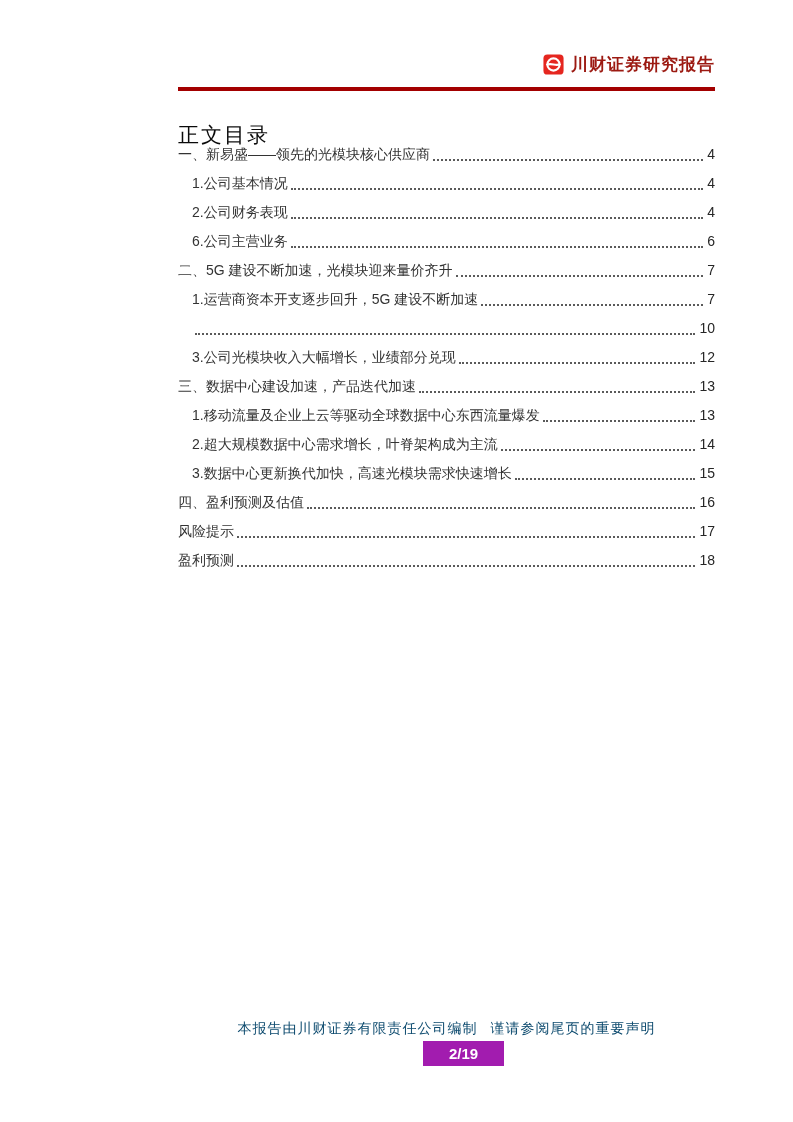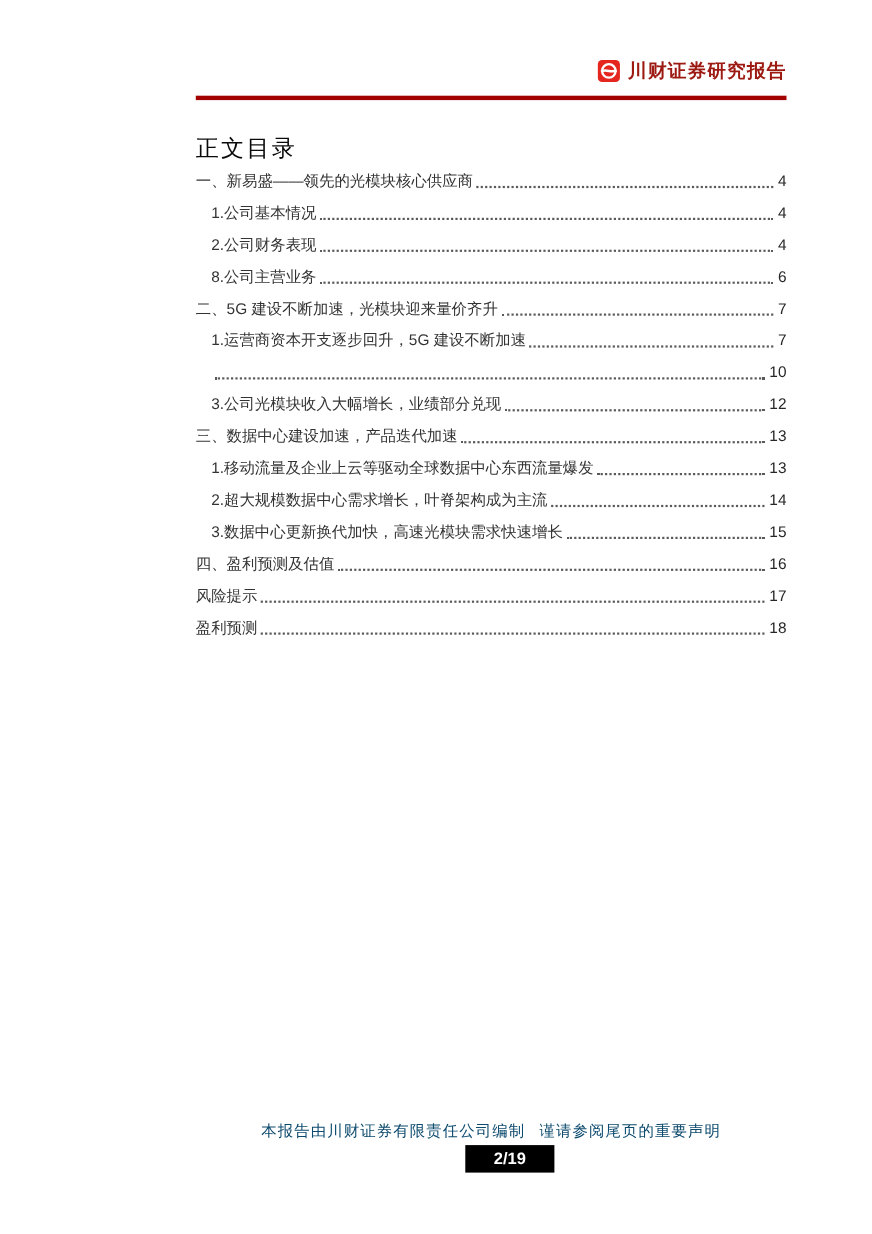--- a/index.html
+++ b/index.html
@@ -26,21 +26,21 @@
   .header-rule {
     position: absolute; top: 87px; left: 178px; width: 537px; height: 4px;
     background: #a30000;
   }
 
   
   .toc-title {
     position: absolute; top: 121px; left: 178px; margin: 0;
     font-size: 21px; font-weight: normal; color: #0a0a0a; letter-spacing: 2px;
   }
-  #toc-list { position: absolute; top: 150px; left: 178px; width: 537px; }
+  #toc-list { position: absolute; top: 140px; left: 178px; width: 537px; }
   .toc-row {
     display: flex; align-items: flex-start;
     height: 29px; line-height: 29px;
     font-size: 14px; color: #333333;
     cursor: pointer;
   }
   .toc-row.level-2 { padding-left: 14px; }
   .toc-label { white-space: nowrap; }
   .toc-leader {
     flex: 1 1 auto; height: 21px;
@@ -50,21 +50,21 @@
   .toc-page { white-space: nowrap; color: #262626; }
 
   
   .footer-disclaimer {
     position: absolute; top: 1020px; left: 178px; width: 537px;
     text-align: center; font-size: 14px; color: #0c4a6e;
     letter-spacing: 1px; word-spacing: 8px; white-space: nowrap;
   }
   .page-badge {
     position: absolute; top: 1041px; left: 423px; width: 81px; height: 25px;
-    background: #000000; color: #ffffff;
+    background: #a21caf; color: #ffffff;
     font-weight: bold; font-size: 15px;
     text-align: center; line-height: 25px;
   }
 </style>
 </head>
 <body>
 
 <div class="page">
 
   <div class="report-header">
@@ -92,21 +92,21 @@
         <span class="toc-label">1.公司基本情况</span>
         <span class="toc-leader"></span>
         <span class="toc-page">4</span>
       </div>
       <div class="toc-row level-2">
         <span class="toc-label">2.公司财务表现</span>
         <span class="toc-leader"></span>
         <span class="toc-page">4</span>
       </div>
       <div class="toc-row level-2">
-        <span class="toc-label">8.公司主营业务</span>
+        <span class="toc-label">6.公司主营业务</span>
         <span class="toc-leader"></span>
         <span class="toc-page">6</span>
       </div>
       <div class="toc-row level-1">
         <span class="toc-label">二、5G 建设不断加速，光模块迎来量价齐升</span>
         <span class="toc-leader"></span>
         <span class="toc-page">7</span>
       </div>
       <div class="toc-row level-2">
         <span class="toc-label">1.运营商资本开支逐步回升，5G 建设不断加速</span>

